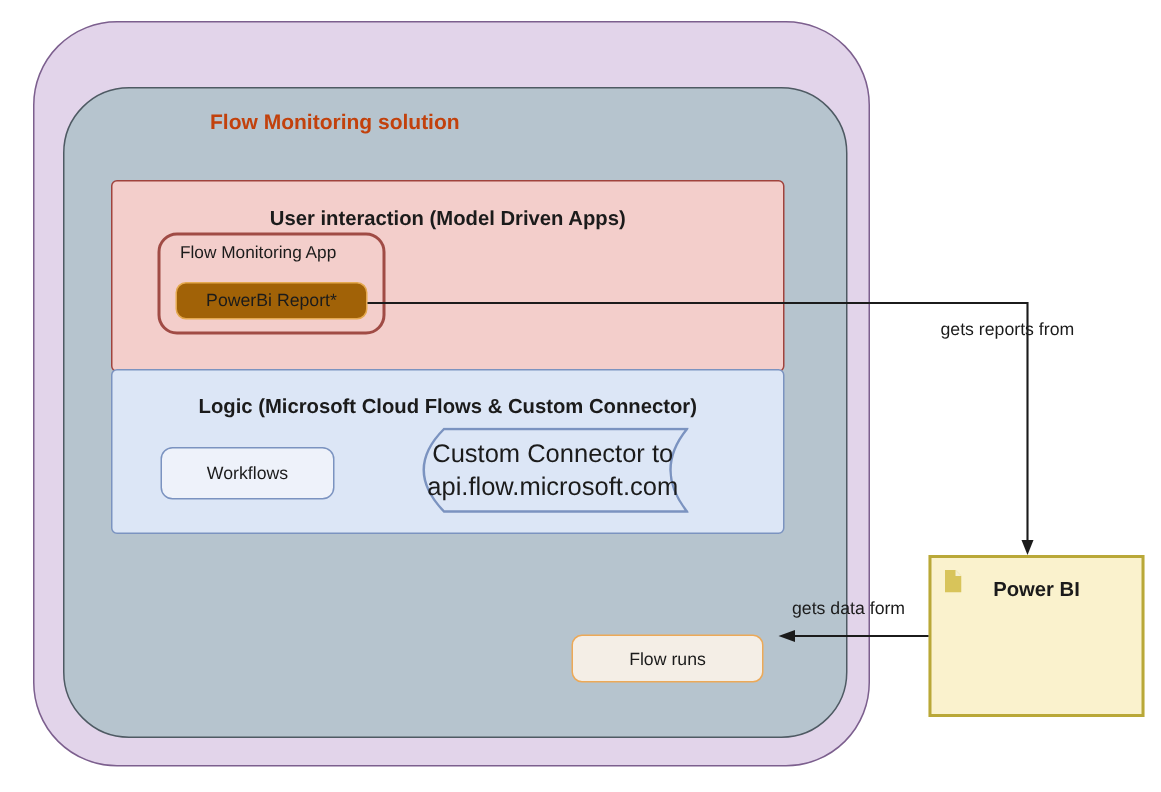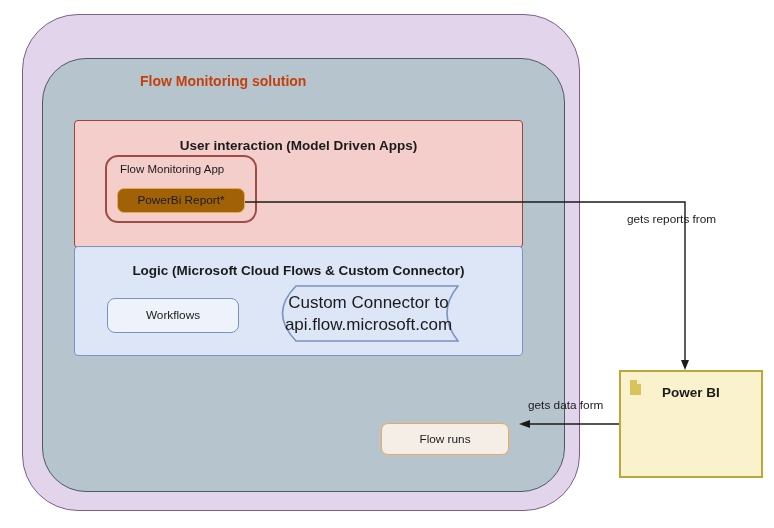--- a/index.html
+++ b/index.html
@@ -152,21 +152,21 @@
     height: 25px;
     background: #a16207;
     border: 1.8px solid #e5a94f;
     border-radius: 7px;
     justify-content: center;
   }
 
   .node-workflows {
     left: 107px;
     top: 298px;
-    width: 132px;
+    width: 116px;
     height: 35px;
     background: #eef2fa;
     border: 1.8px solid #7b93c0;
     border-radius: 8px;
   }
 
   
   .node-connector {
     left: 268px;
     top: 285px;

